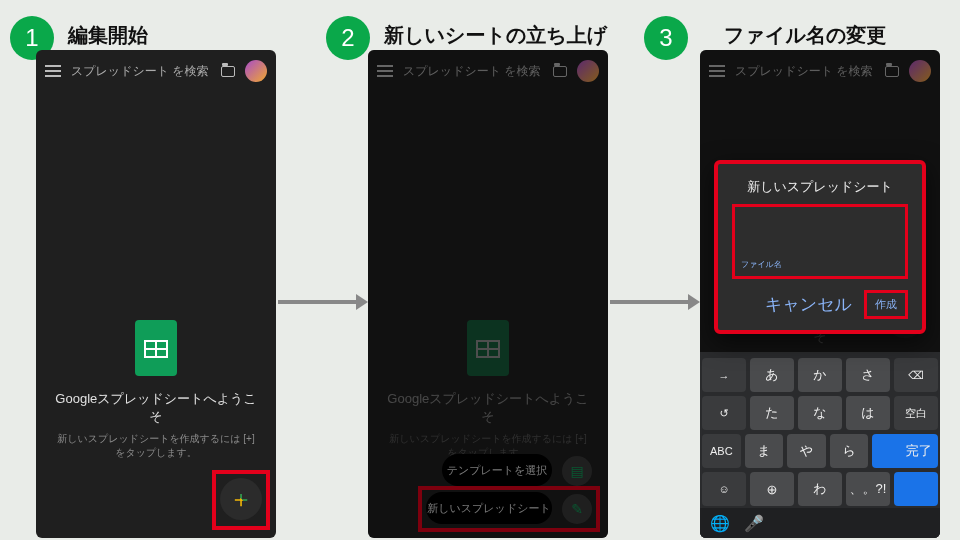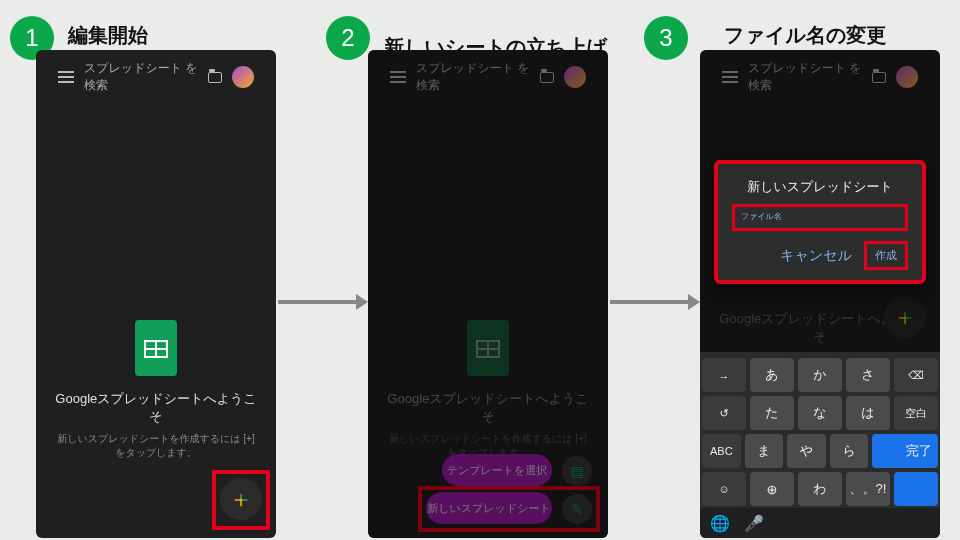--- a/index.html
+++ b/index.html
@@ -35,21 +35,21 @@
     color: #ddd;
   }
   .phone.dim::after {
     content: "";
     position: absolute; inset: 0;
     background: rgba(0,0,0,0.45);
     pointer-events: none;
   }
   .topbar {
     display: flex; align-items: center;
-    padding: 10px 22px;
+    padding: 10px 9px;
     gap: 10px;
   }
   .hamburger { width: 16px; display: flex; flex-direction: column; gap: 3px; }
   .hamburger span { height: 2px; background: #bbb; }
   .search-text { flex: 1; font-size: 12px; color: #aaa; }
   .folder-icon { width: 14px; height: 11px; border: 1.5px solid #bbb; border-radius: 2px; position: relative; }
   .folder-icon::before { content:""; position:absolute; top:-4px; left:0; width:6px; height:3px; background:#bbb; border-radius:1px; }
   .avatar { width: 22px; height: 22px; border-radius: 50%; background: linear-gradient(135deg,#a84cc9,#f0a830); }
   .welcome {
     position: absolute; top: 270px; left: 0; right: 0;
@@ -88,46 +88,46 @@
   .hl-red { position:absolute; border:4px solid #e3001b; pointer-events:none; }
   .arrow {
     position:absolute; top:300px; height:4px; background:#888;
   }
   .arrow::after {
     content:""; position:absolute; right:-10px; top:-6px;
     border-left:12px solid #888; border-top:8px solid transparent; border-bottom:8px solid transparent;
   }
   .bottom-btn {
     position:absolute; bottom:14px;
-    background:#a21caf; color:#ddd;
+    background:#000000; color:#ddd;
     border-radius:18px; font-size:11px;
     display:flex; align-items:center; justify-content:center;
     height:32px;
   }
   .mini-circle {
     width:30px; height:30px; border-radius:50%;
     background:#3a3a3a; display:flex; align-items:center; justify-content:center;
   }
   
   .dialog {
     position:absolute; left:14px; right:14px; top:110px;
     background:#2d2d2d; border-radius:6px;
     padding:14px 14px 10px;
     z-index:5;
     box-shadow:0 8px 24px rgba(0,0,0,0.6);
   }
   .dialog.hl { border:4px solid #e3001b; }
   .dlg-title { text-align:center; font-size:13px; color:#eee; margin-bottom:8px; }
   .dlg-sub { text-align:center; font-size:11px; color:#bbb; margin-bottom:10px; }
   .field-wrap { border:3px solid #e3001b; padding:4px 6px 6px; margin-bottom:10px; }
-  .field-label { font-size:8px; color:#8ab4f8; }
+  .field-label { font-size:8px; color:#8ab4f8;margin-top:48px; }
   .field-val { font-size:11px; color:#eee; letter-spacing:0.3px; }
   .cursor { display:inline-block; width:1px; height:12px; background:#e3001b; vertical-align:middle; margin-left:2px; }
   .dlg-actions { display:flex; justify-content:flex-end; gap:6px; align-items:center; }
-  .dlg-cancel { font-size:14px; color:#8ab4f8; padding:4px 6px; }
+  .dlg-cancel { font-size:17px; color:#8ab4f8; padding:4px 6px; }
   .dlg-create { font-size:11px; color:#8ab4f8; padding:4px 8px; border:3px solid #e3001b; }
   
   .kbd {
     position:absolute; left:0; right:0; bottom:0;
     background:#2a2b2d; z-index:4;
     height:186px;
     display:flex; flex-direction:column;
     padding-top:4px;
   }
   .kbd-row { display:flex; flex:1; }
@@ -153,21 +153,21 @@
 <body>
 
 <div class="step-badge" style="left:10px; top:16px;">
     <span>1</span>
   </div>
 <div class="step-title" style="left:68px; top:22px;text-align:right;">編集開始</div>
 
 <div class="step-badge" style="left:326px; top:16px;">
     <span>2</span>
   </div>
-<div class="step-title" style="left:384px; top:34px;">新しいシートの立ち上げ</div>
+<div class="step-title" style="left:384px; top:22px;">新しいシートの立ち上げ</div>
 
 <div class="step-badge" style="left:644px; top:16px;">
     <span>3</span>
   </div>
 <div class="step-title" style="left:724px; top:22px;">ファイル名の変更</div>
 
 <div class="arrow" style="left:278px; width:80px;"></div>
 <div class="arrow" style="left:610px; width:80px;"></div>
 
 <div class="phone" style="left:36px;">

